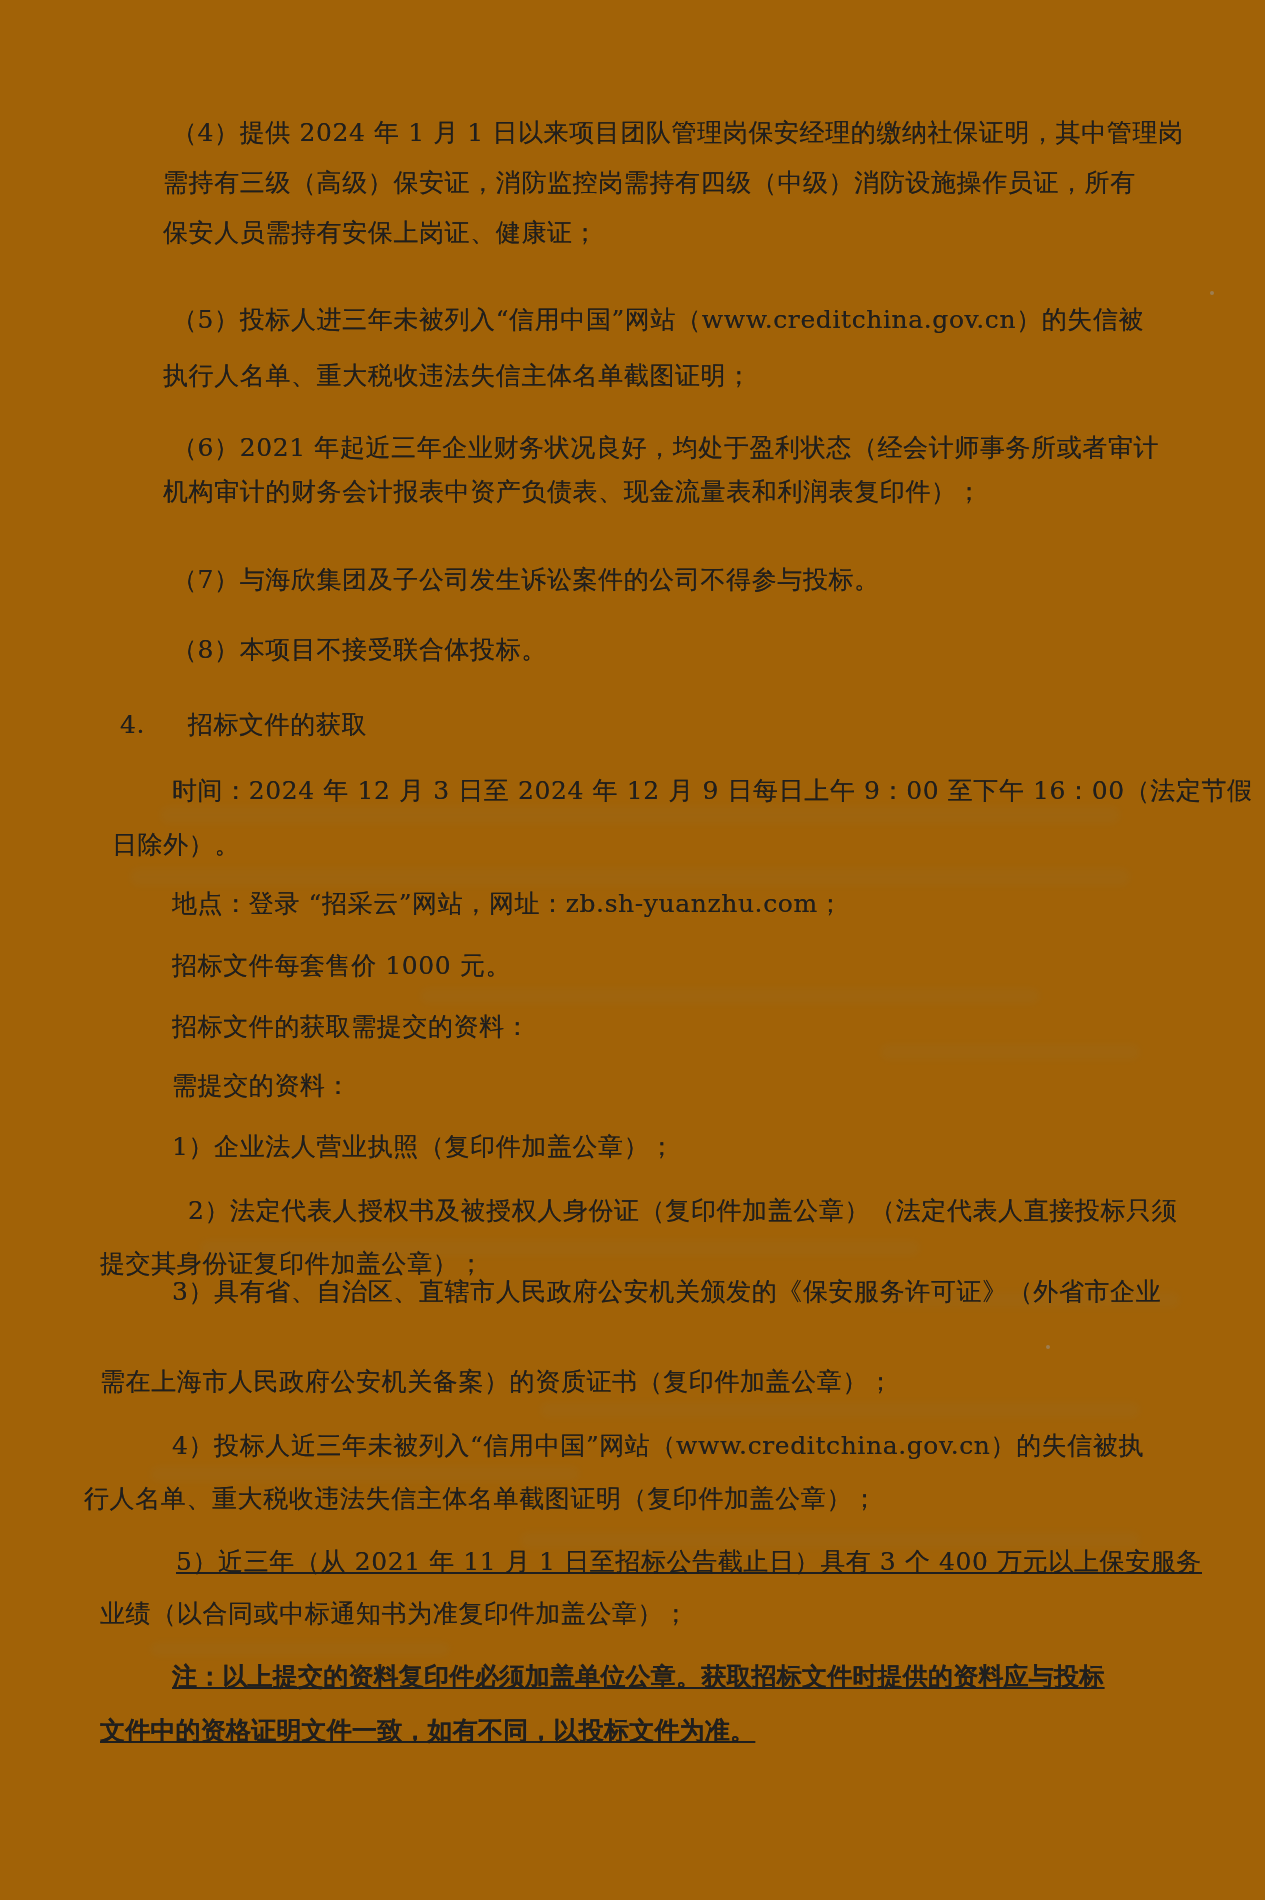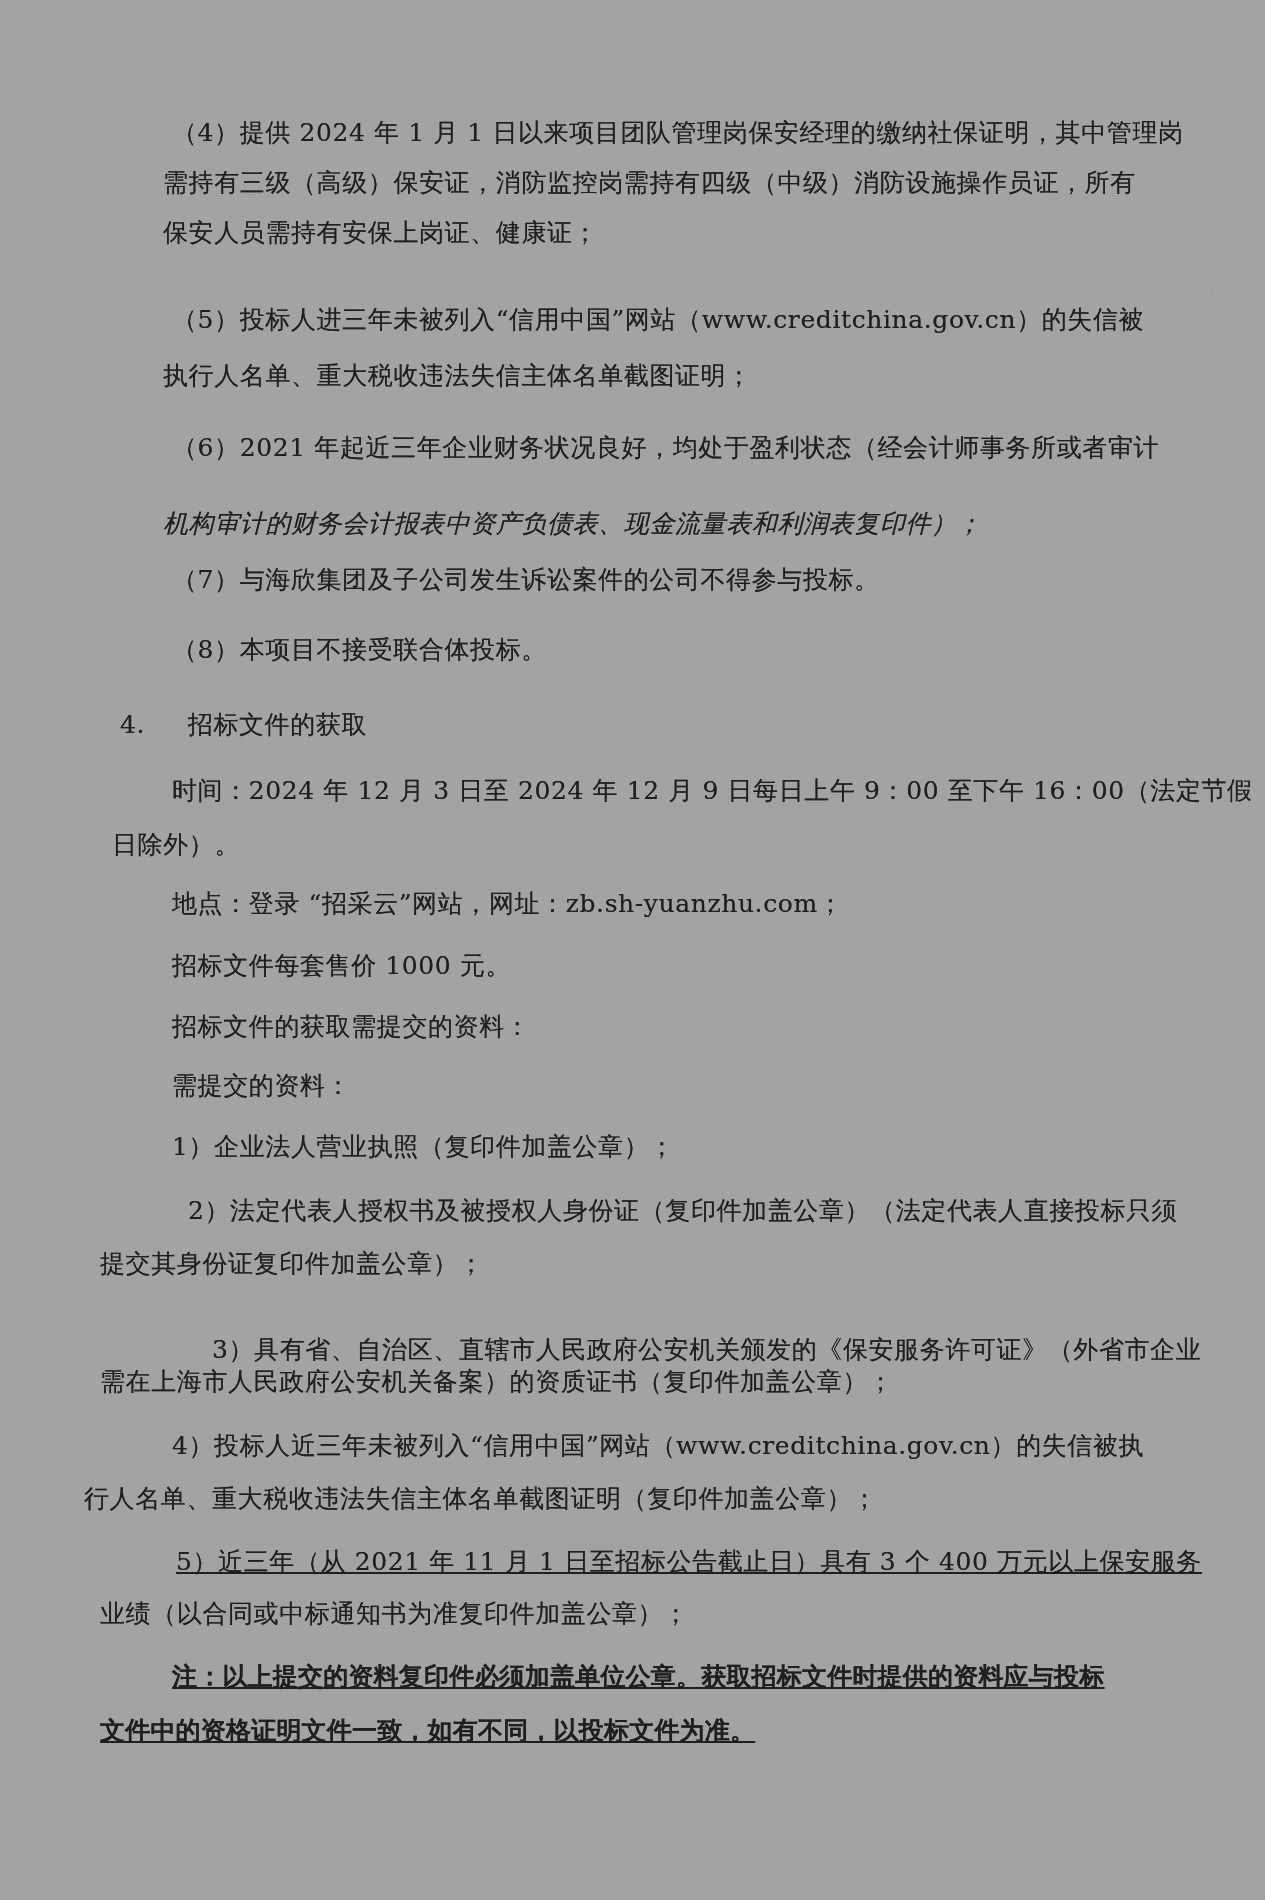--- a/index.html
+++ b/index.html
@@ -40,21 +40,21 @@
     position: absolute;
     width: 4px; height: 4px;
     background: #9a9a9a;
     border-radius: 50%;
     opacity: 0.5;
   }
 </style>
 </head>
 <body>
 
-<div class="page" style="background: #a3a3a3; color: rgb(31, 31, 31); width: 1265px; height: 1900px;">
+<div class="page" style="background: #a16207; color: rgb(31, 31, 31); width: 1265px; height: 1900px;">
 
   <div class="smudge" style="left:160px; top:806px;  width:960px; height:18px;"></div>
   <div class="smudge" style="left:130px; top:868px;  width:1000px; height:18px;"></div>
   <div class="smudge" style="left:420px; top:988px;  width:620px; height:16px;"></div>
   <div class="smudge" style="left:880px; top:1044px; width:260px; height:16px;"></div>
   <div class="smudge" style="left:200px; top:1240px; width:720px; height:16px;"></div>
   <div class="smudge" style="left:880px; top:1292px; width:300px; height:16px;"></div>
   <div class="smudge" style="left:540px; top:1402px; width:600px; height:16px;"></div>
   <div class="smudge" style="left:150px; top:1466px; width:430px; height:16px;"></div>
   <div class="smudge" style="left:520px; top:1532px; width:620px; height:16px;"></div>
@@ -62,34 +62,34 @@
   <div class="speck" style="left:1210px; top:291px;"></div>
   <div class="speck" style="left:1046px; top:1345px;"></div>
 
   <div id="lines">
       <div class="line" style="left: 172px; top: 117px;">（4）提供 2024 年 1 月 1 日以来项目团队管理岗保安经理的缴纳社保证明，其中管理岗</div>
       <div class="line" style="left: 163px; top: 167px;">需持有三级（高级）保安证，消防监控岗需持有四级（中级）消防设施操作员证，所有</div>
       <div class="line" style="left: 163px; top: 217px;">保安人员需持有安保上岗证、健康证；</div>
       <div class="line" style="left: 172px; top: 304px;">（5）投标人进三年未被列入“信用中国”网站（www.creditchina.gov.cn）的失信被</div>
       <div class="line" style="left: 163px; top: 360px;">执行人名单、重大税收违法失信主体名单截图证明；</div>
       <div class="line" style="left: 172px; top: 432px;">（6）2021 年起近三年企业财务状况良好，均处于盈利状态（经会计师事务所或者审计</div>
-      <div class="line" style="left: 163px; top: 508px; font-style: italic;">机构审计的财务会计报表中资产负债表、现金流量表和利润表复印件）；</div>
+      <div class="line" style="left: 163px; top: 476px;">机构审计的财务会计报表中资产负债表、现金流量表和利润表复印件）；</div>
       <div class="line" style="left: 172px; top: 564px;">（7）与海欣集团及子公司发生诉讼案件的公司不得参与投标。</div>
       <div class="line" style="left: 172px; top: 634px;">（8）本项目不接受联合体投标。</div>
       <div class="line" style="left: 120px; top: 709px;">4.     招标文件的获取</div>
       <div class="line" style="left: 172px; top: 775px;">时间：2024 年 12 月 3 日至 2024 年 12 月 9 日每日上午 9：00 至下午 16：00（法定节假</div>
       <div class="line" style="left: 112px; top: 829px;">日除外）。</div>
       <div class="line" style="left: 172px; top: 888px;">地点：登录 “招采云”网站，网址：zb.sh-yuanzhu.com；</div>
       <div class="line" style="left: 172px; top: 950px;">招标文件每套售价 1000 元。</div>
       <div class="line" style="left: 172px; top: 1011px;">招标文件的获取需提交的资料：</div>
       <div class="line" style="left: 172px; top: 1070px;">需提交的资料：</div>
       <div class="line" style="left: 172px; top: 1131px;">1）企业法人营业执照（复印件加盖公章）；</div>
       <div class="line" style="left: 172px; top: 1195px; margin-left: 16px;">2）法定代表人授权书及被授权人身份证（复印件加盖公章）（法定代表人直接投标只须</div>
       <div class="line" style="left: 100px; top: 1248px;">提交其身份证复印件加盖公章）；</div>
-      <div class="line" style="left: 172px; top: 1334px; margin-left: 40px;">3）具有省、自治区、直辖市人民政府公安机关颁发的《保安服务许可证》（外省市企业</div>
+      <div class="line" style="left: 172px; top: 1276px;">3）具有省、自治区、直辖市人民政府公安机关颁发的《保安服务许可证》（外省市企业</div>
       <div class="line" style="left: 100px; top: 1366px;">需在上海市人民政府公安机关备案）的资质证书（复印件加盖公章）；</div>
       <div class="line" style="left: 172px; top: 1430px;">4）投标人近三年未被列入“信用中国”网站（www.creditchina.gov.cn）的失信被执</div>
       <div class="line" style="left: 84px; top: 1483px;">行人名单、重大税收违法失信主体名单截图证明（复印件加盖公章）；</div>
       <div class="line" style="left: 176px; top: 1546px; text-decoration: underline;">5）近三年（从 2021 年 11 月 1 日至招标公告截止日）具有 3 个 400 万元以上保安服务</div>
       <div class="line" style="left: 100px; top: 1598px;">业绩（以合同或中标通知书为准复印件加盖公章）；</div>
       <div class="line bold" style="left: 172px; top: 1661px;">注：以上提交的资料复印件必须加盖单位公章。获取招标文件时提供的资料应与投标</div>
       <div class="line bold" style="left: 100px; top: 1715px;">文件中的资格证明文件一致，如有不同，以投标文件为准。</div>
     </div>
 
 </div>

